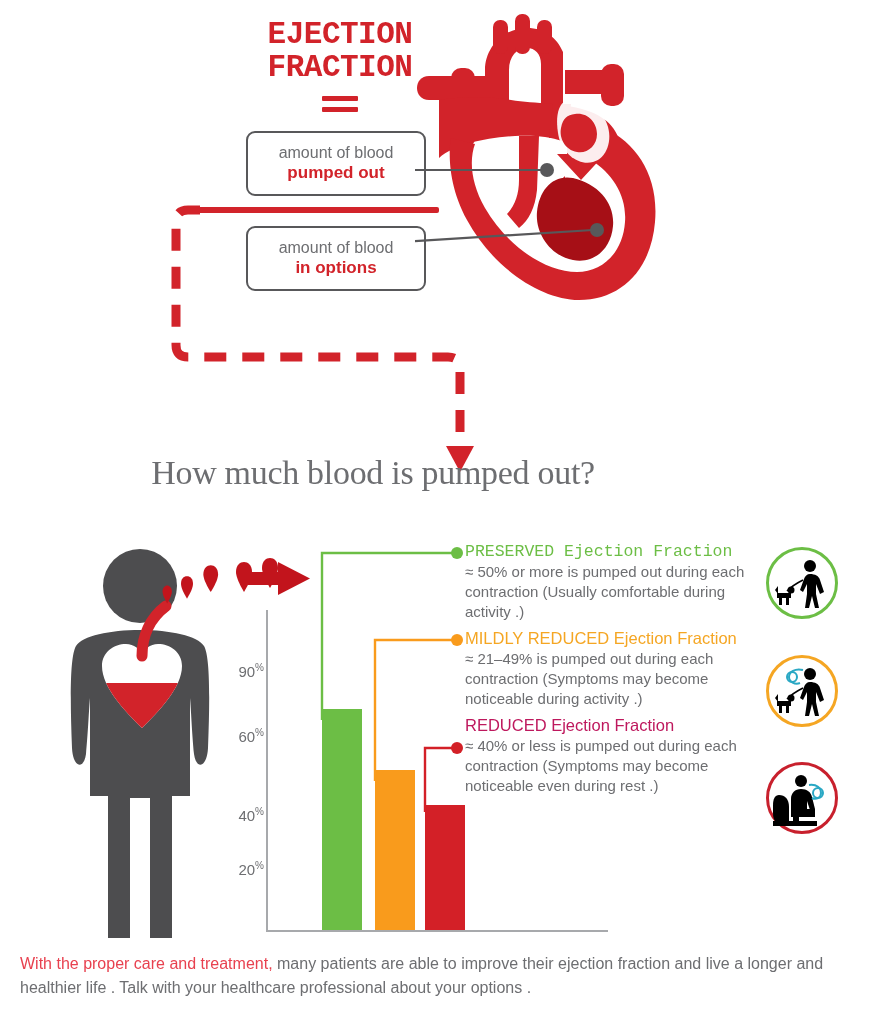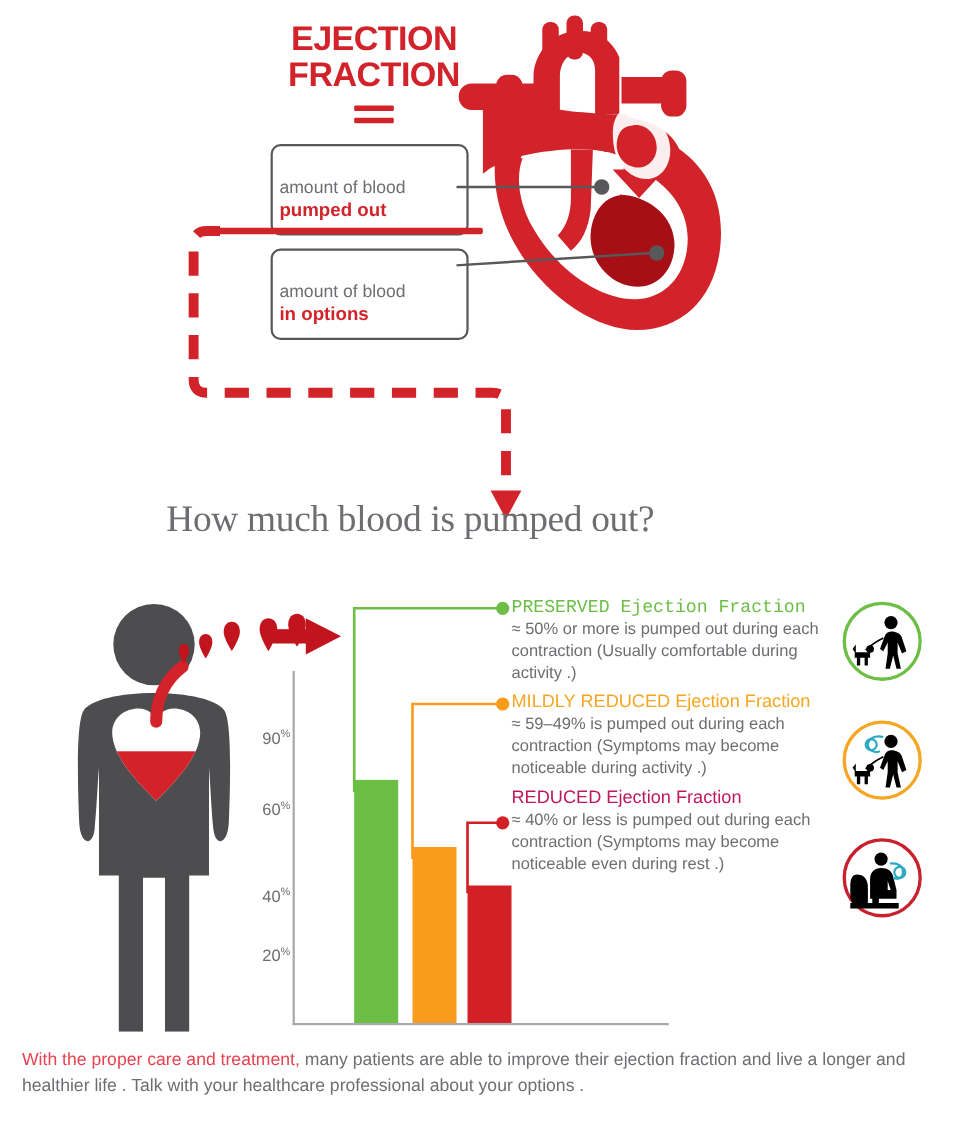--- a/index.html
+++ b/index.html
@@ -8,30 +8,30 @@
     width:877px; height:1024px; background:#ffffff;
     font-family:"Liberation Sans", sans-serif;
     color:#58585a; overflow:hidden; position:relative;
   }
   .stage { position:relative; width:877px; height:1024px; }
 
   
   #ef-title {
     position:absolute; left:232px; top:18px; width:216px;
     text-align:center; font-weight:bold; font-size:31px; line-height:1.08;
-    color:#d2232a; letter-spacing:-0.5px;
+    color:#d2232a; letter-spacing:-0.5px;font-family:Liberation Mono, monospace;
   }
   #equals { position:absolute; left:322px; top:96px; width:36px; }
   #equals i { display:block; height:5px; background:#d2232a; border-radius:1px; }
   #equals i:first-child { margin-bottom:6px; }
 
   .formula-box {
     position:absolute; width:180px; border:2px solid #58585a;
-    border-radius:9px; background:#fff; 
-    padding:28px 6px 11px; line-height:1.22;
+    border-radius:9px; background:#fff; text-align:center;
+    padding:10px 6px 11px; line-height:1.22;
   }
   .formula-box .l1 { font-size:16px; color:#6d6e71; display:block; }
   .formula-box .l2 { font-size:17px; color:#d2232a; font-weight:bold; display:block; }
   #box-top { left:246px; top:131px; }
   #box-bottom { left:246px; top:226px; }
   #fraction-bar {
     position:absolute; left:181px; top:207px; width:258px; height:6px;
     background:#d2232a; border-radius:2px;
   }
 
@@ -240,21 +240,21 @@
     <div class="lg-block lg-green">
       <div class="lg-title">
         <span>PRESERVED</span><span> Ejection Fraction</span>
       </div>
       <div class="lg-body">≈ 50% or more is pumped out during each contraction (Usually comfortable during activity .)</div>
     </div>
     <div class="lg-block lg-orange">
       <div class="lg-title">
         <span>MILDLY REDUCED</span><span> Ejection Fraction</span>
       </div>
-      <div class="lg-body">≈ 59–49% is pumped out during each contraction (Symptoms may become noticeable during activity .)</div>
+      <div class="lg-body">≈ 21–49% is pumped out during each contraction (Symptoms may become noticeable during activity .)</div>
     </div>
     <div class="lg-block lg-red">
       <div class="lg-title">
         <span>REDUCED</span><span> Ejection Fraction</span>
       </div>
       <div class="lg-body">≈ 40% or less is pumped out during each contraction (Symptoms may become noticeable even during rest .)</div>
     </div>
   </div>
 
   <div class="act-icon" id="act-1">

